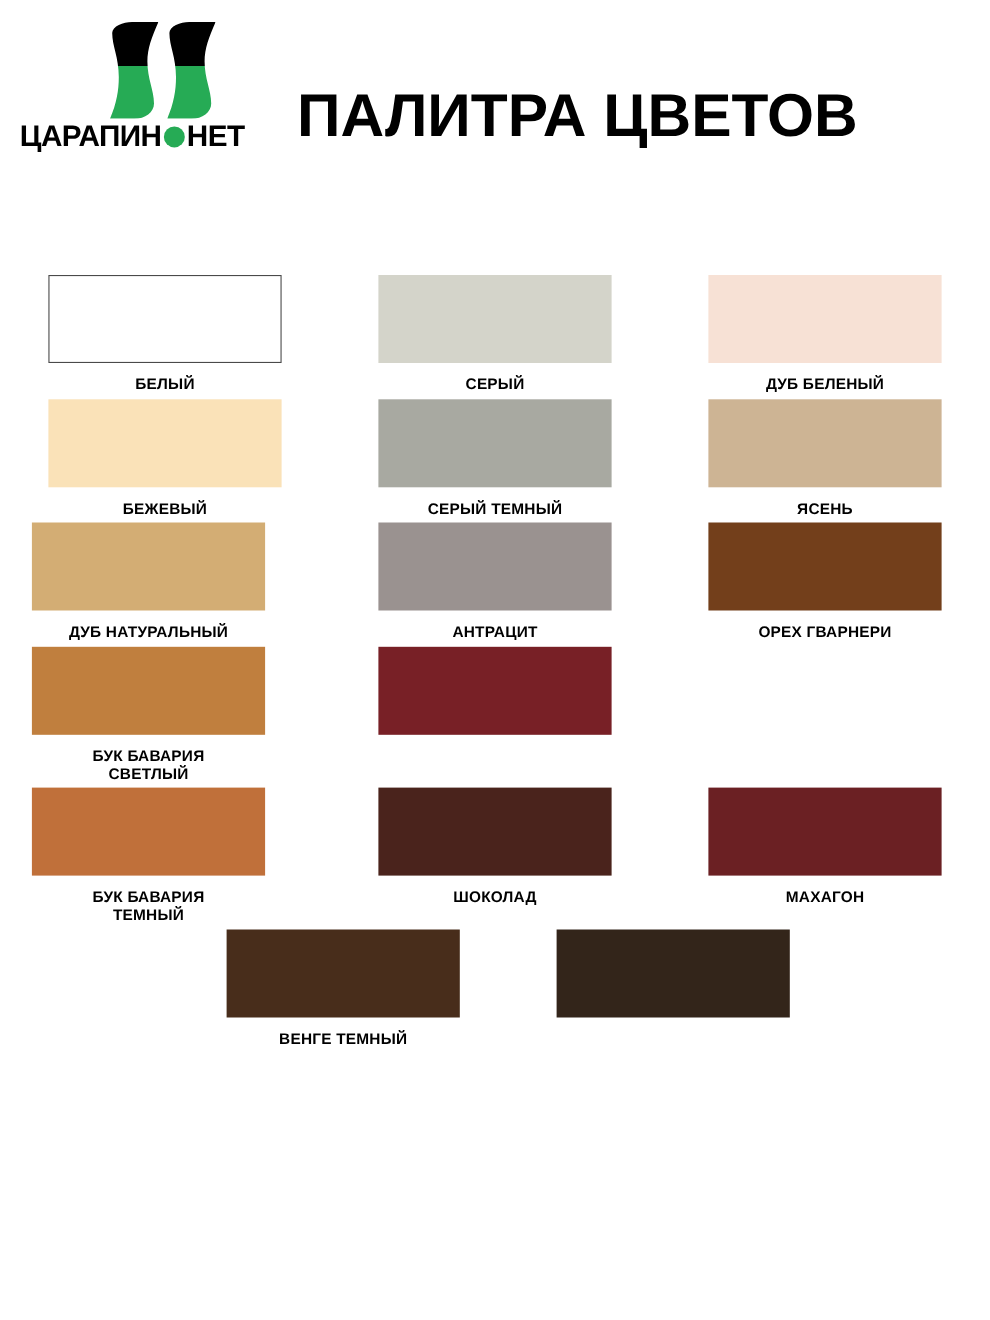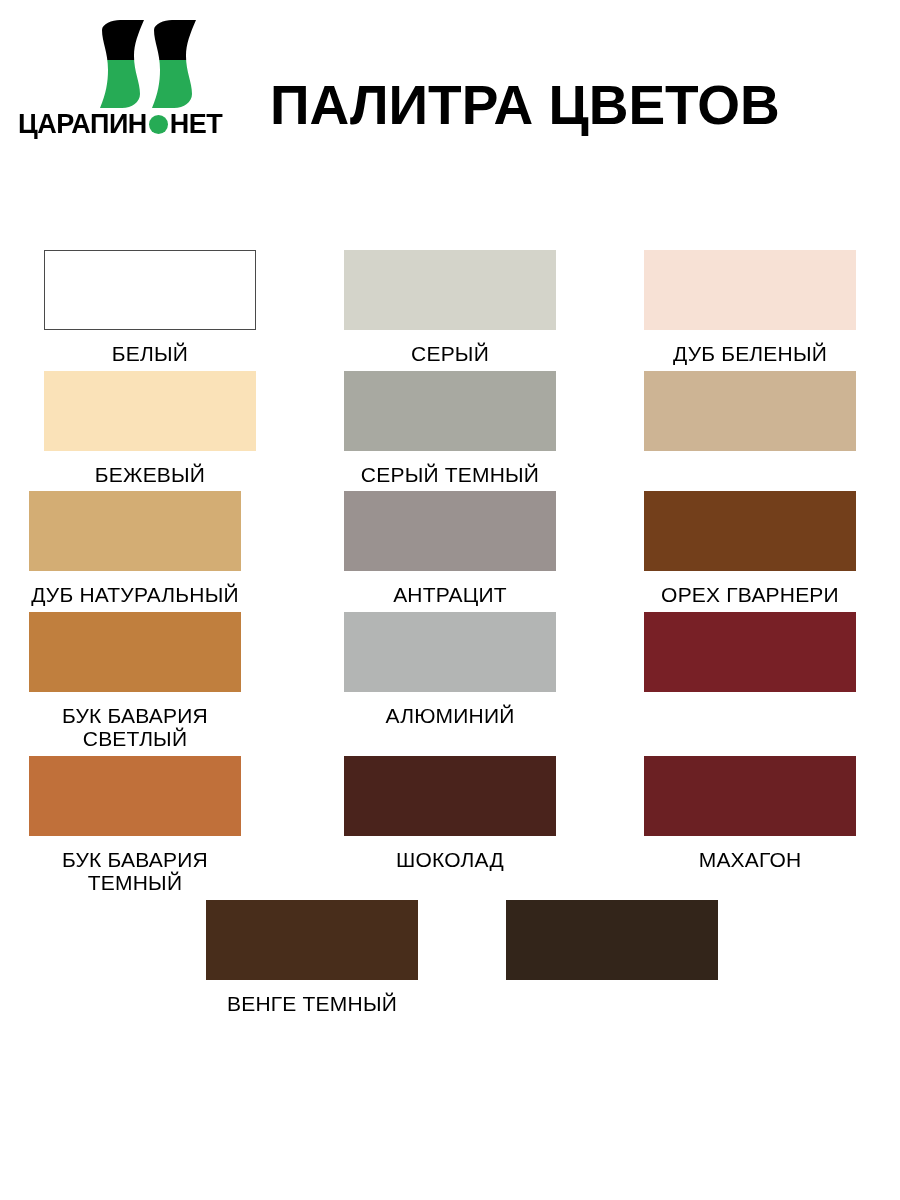--- a/index.html
+++ b/index.html
@@ -114,22 +114,22 @@
     height: 80px;
     box-sizing: border-box;
   }
   .swatch-box.bordered {
     border: 1px solid #4a4a4a;
   }
 
   .swatch-label {
     margin-top: 12px;
     font-family: "Liberation Sans", sans-serif;
-    font-size: 21px;
-    font-weight: normal;
+    font-size: 14px;
+    font-weight: bold;
     color: #000000;
     text-align: center;
     line-height: 1.12;
     letter-spacing: 0.2px;
     width: 290px;
     white-space: pre-line;
   }
 
   
   .shift-left  { transform: translateX(-15px); }
@@ -196,20 +196,21 @@
     <div class="swatch-cell shift-none">
       <div class="swatch-box" style="background:#fae2b8"></div>
       <div class="swatch-label">БЕЖЕВЫЙ</div>
     </div>
     <div class="swatch-cell shift-none">
       <div class="swatch-box" style="background:#a8a9a1"></div>
       <div class="swatch-label">СЕРЫЙ ТЕМНЫЙ</div>
     </div>
     <div class="swatch-cell shift-none">
       <div class="swatch-box" style="background:#cdb494"></div>
+      <div class="swatch-label">ЯСЕНЬ</div>
     </div>
   </div>
 
   <div class="palette-row">
     <div class="swatch-cell shift-left">
       <div class="swatch-box" style="background:#d3ad74"></div>
       <div class="swatch-label">ДУБ НАТУРАЛЬНЫЙ</div>
     </div>
     <div class="swatch-cell shift-none">
       <div class="swatch-box" style="background:#9a9290"></div>
@@ -221,24 +222,20 @@
     </div>
   </div>
 
   <div class="palette-row">
     <div class="swatch-cell shift-left">
       <div class="swatch-box" style="background:#c07f3e"></div>
       <div class="swatch-label">БУК БАВАРИЯ
 СВЕТЛЫЙ</div>
     </div>
     <div class="swatch-cell shift-none">
-      <div class="swatch-box" style="background:#b3b5b4"></div>
-      <div class="swatch-label">АЛЮМИНИЙ</div>
-    </div>
-    <div class="swatch-cell shift-none">
       <div class="swatch-box" style="background:#782026"></div>
     </div>
   </div>
 
   <div class="palette-row">
     <div class="swatch-cell shift-left">
       <div class="swatch-box" style="background:#c0703a"></div>
       <div class="swatch-label">БУК БАВАРИЯ
 ТЕМНЫЙ</div>
     </div>

